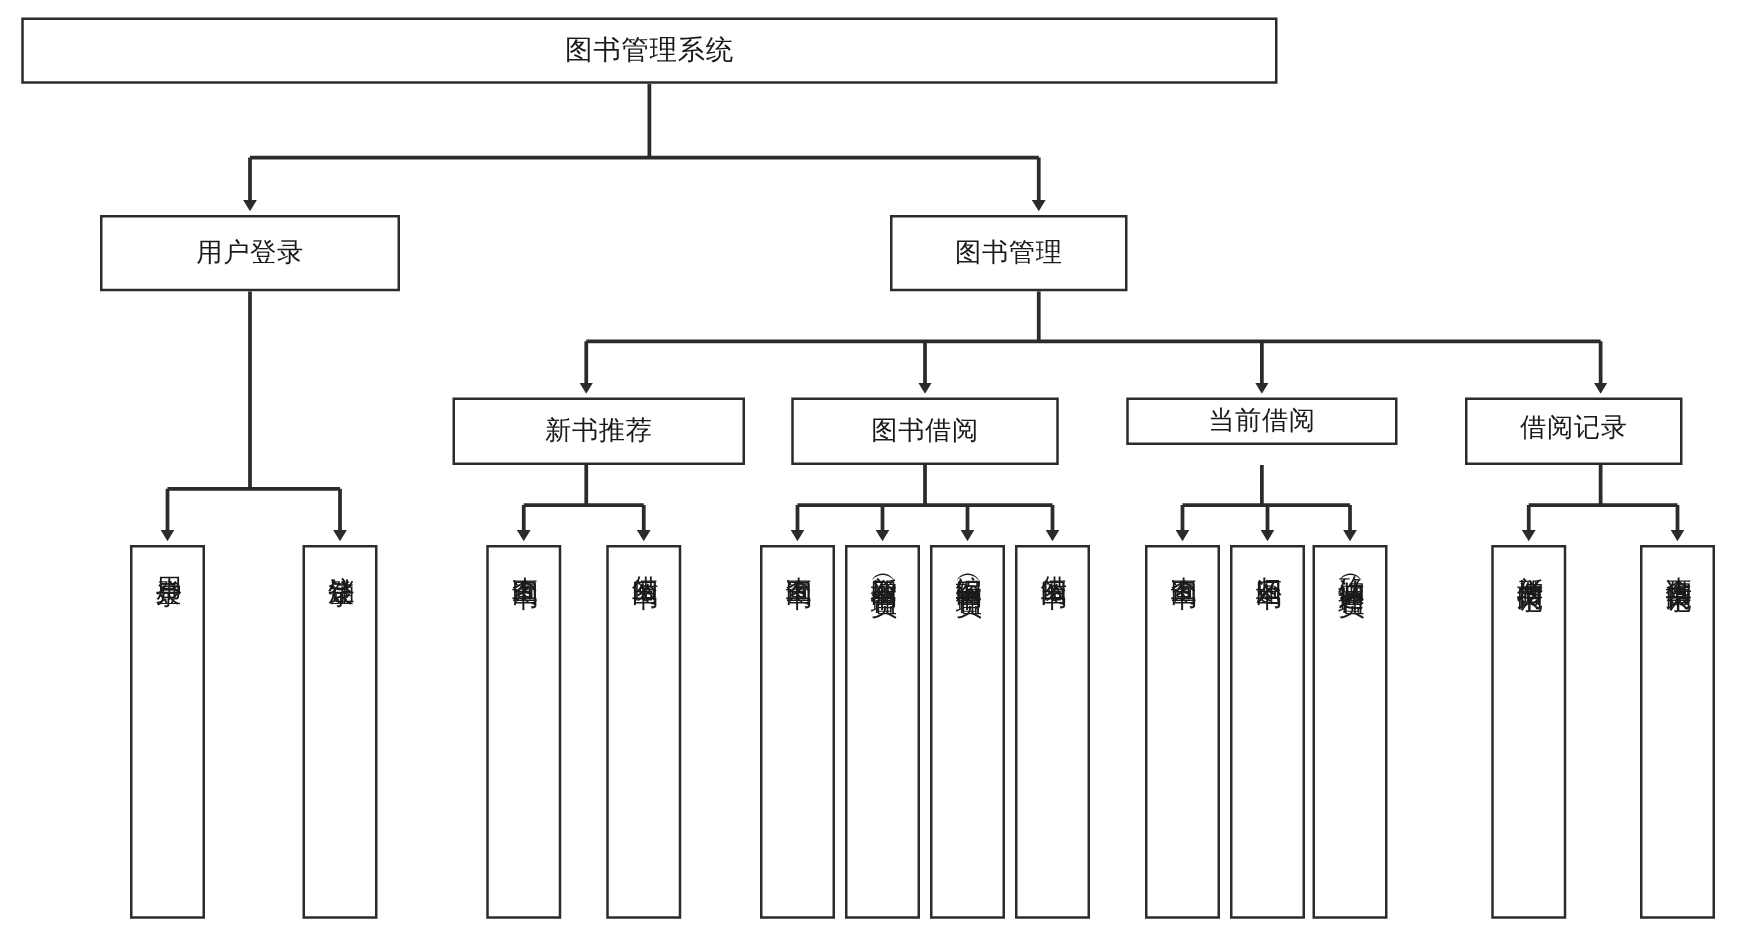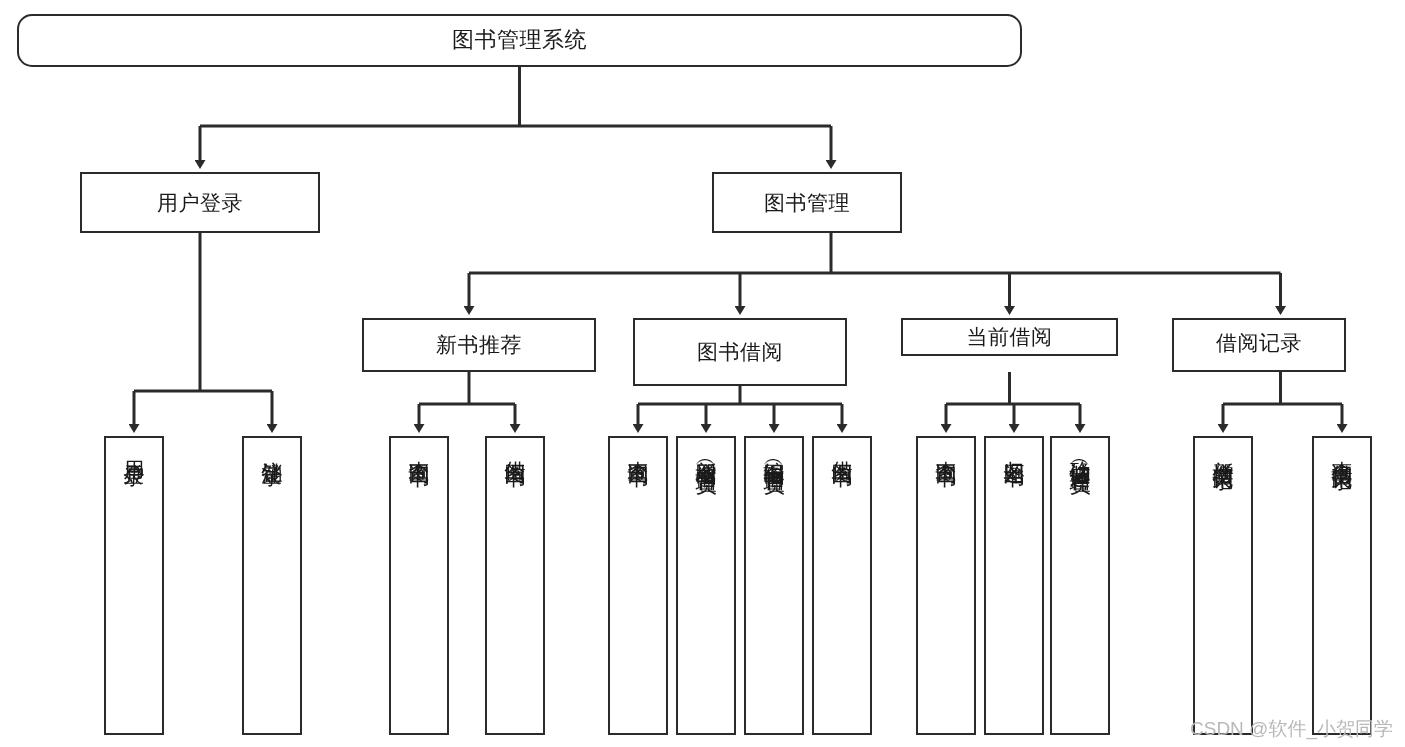--- a/index.html
+++ b/index.html
@@ -108,33 +108,33 @@
         <path d="M1014 404 L1014 425" marker-end="url(#arrow)"></path>
         <path d="M1080 404 L1080 425" marker-end="url(#arrow)"></path>
         <path d="M1280.5 372 L1280.5 404"></path>
         <path d="M1223 404 L1342 404"></path>
         <path d="M1223 404 L1223 425" marker-end="url(#arrow)"></path>
         <path d="M1342 404 L1342 425" marker-end="url(#arrow)"></path>
       </g>
   </svg>
 
   <div id="node-layer">
-      <div class="node horiz root" style="left: 17px; top: 14px; width: 1005px; height: 53px; border-radius: 15px;">
+      <div class="node horiz root" style="left: 17px; top: 14px; width: 1005px; height: 53px;">
         <span class="label">图书管理系统</span>
       </div>
       <div class="node horiz" style="left: 80px; top: 172px; width: 240px; height: 61px;">
         <span class="label">用户登录</span>
       </div>
       <div class="node horiz" style="left: 712px; top: 172px; width: 190px; height: 61px;">
         <span class="label">图书管理</span>
       </div>
       <div class="node horiz" style="left: 362px; top: 318px; width: 234px; height: 54px; justify-content: center;">
         <span class="label">新书推荐</span>
       </div>
-      <div class="node horiz" style="left: 633px; top: 318px; width: 214px; height: 68px;">
+      <div class="node horiz" style="left: 633px; top: 318px; width: 214px; height: 54px;">
         <span class="label">图书借阅</span>
       </div>
       <div class="node horiz" style="left: 901px; top: 318px; width: 217px; height: 38px;">
         <span class="label">当前借阅</span>
       </div>
       <div class="node horiz" style="left: 1172px; top: 318px; width: 174px; height: 54px; font-family: Liberation Mono, monospace;">
         <span class="label">借阅记录</span>
       </div>
       <div class="node vert" style="left: 104px; top: 436px; width: 60px; height: 299px;">
         <span class="label">用户登录</span>
@@ -170,15 +170,14 @@
         <span class="label">确认归还（管理员）</span>
       </div>
       <div class="node vert" style="left: 1193px; top: 436px; width: 60px; height: 299px;">
         <span class="label">新增借阅记录</span>
       </div>
       <div class="node vert" style="left: 1312px; top: 436px; width: 60px; height: 299px;">
         <span class="label">查询借阅记录</span>
       </div>
     </div>
 
-  <div class="watermark" style="left: 1190px; top: 716px; color: rgb(184, 184, 184);">CSDN @软件_小贺同学</div>
 
 </div>
 
 </body></html>

